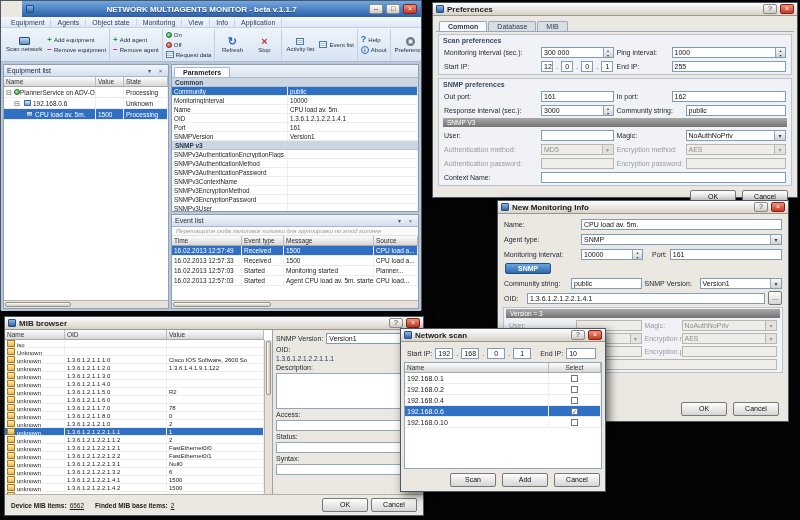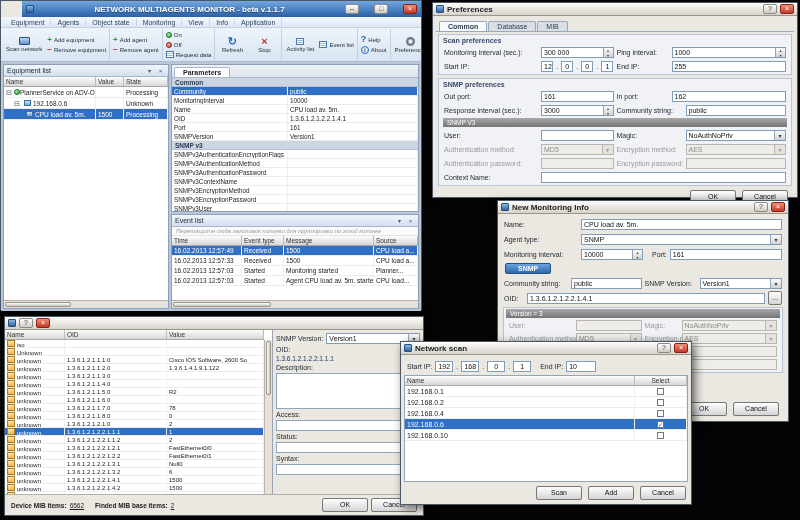--- a/index.html
+++ b/index.html
@@ -6,21 +6,21 @@
   html,body{width:800px;height:520px;overflow:hidden;}
   body{background:#050505;font-family:"Liberation Sans",sans-serif;color:#1a1a1a;position:relative;}
   .win{position:absolute;border:1px solid #4a5866;background:#ebe8e1;box-shadow:3px 3px 9px rgba(0,0,0,.6);}
   
   .tbar{height:13px;display:flex;align-items:center;gap:3px;padding:0 3px;background:linear-gradient(#fdfdfd,#d7d3ca);border-bottom:1px solid #9a968c;}
   .ticon{width:8px;height:8px;flex:none;background:linear-gradient(#8db8e8,#30639c);border:1px solid #24507f;border-radius:1px;}
   .ttl{flex:1;font-size:8px;font-weight:bold;color:#222;white-space:nowrap;overflow:hidden;}
   .wbtn{flex:none;width:14px;height:10px;border:1px solid #8a8a8a;border-radius:2px;background:linear-gradient(#ffffff,#cfcbc2);font-size:7px;line-height:8px;text-align:center;color:#333;}
   .wbtn.close{background:linear-gradient(#f09078,#c23a28);border-color:#8c2014;color:#fff;}
   
-  .main-tbar{height:14px;background:linear-gradient(#72a7e0,#2a60a8);display:flex;align-items:center;gap:15px;padding:8px 4px;margin-left:21px;}
+  .main-tbar{height:14px;background:linear-gradient(#72a7e0,#2a60a8);display:flex;align-items:center;gap:3px;padding:8px 4px;margin-left:21px;}
   .main-tbar .ttl{text-align:center;color:#fff;font-size:8px;text-shadow:0 1px 1px rgba(0,0,0,.45);}
   .ribbon-tabs{height:11px;background:linear-gradient(#f4f8fd,#dde8f5);display:flex;align-items:center;padding:0 4px;border-bottom:1px solid #c3d0e0;}
   .rtab{padding:0 6px;font-size:7px;color:#33425a;border-right:1px solid #c9d4e2;white-space:nowrap;}
   .toolbar{height:34px;background:linear-gradient(#eef4fb,#d8e4f2);display:flex;align-items:stretch;padding:1px;border-bottom:1px solid #aabccd;overflow:hidden;}
   .tgroup{display:flex;align-items:center;padding:0 2px;border-right:1px solid #c2cfde;gap:2px;flex:none;}
   .bigbtn{min-width:30px;display:flex;flex-direction:column;align-items:center;justify-content:center;gap:1px;font-size:6px;color:#1d2a3a;padding:0 2px;text-align:center;}
   .smstack{display:flex;flex-direction:column;justify-content:center;gap:1px;}
   .smbtn{display:flex;align-items:center;gap:2px;font-size:6px;color:#1d2a3a;padding:0 1px;height:9px;white-space:nowrap;}
   .gplus{color:#1f9e2e;font-weight:bold;font-size:8px;line-height:7px;}
   .rminus{color:#cc2a2a;font-weight:bold;font-size:8px;line-height:7px;}
@@ -541,20 +541,21 @@
     <div class="btnrow">
       <span class="btn">OK</span>
       <span class="btn">Cancel</span>
     </div>
   </div>
 </div>
 
 <div class="win" style="left:4px;top:316px;width:420px;height:200px;">
   <div class="tbar">
     <span class="ticon"></span>
+    <span class="ttl">MIB browser</span>
     <span class="wbtn">?</span>
     <span class="wbtn close">×</span>
   </div>
   <div style="display:flex;height:164px;">
     <div style="width:268px;flex:none;position:relative;background:#fff;border-right:1px solid #98a4b2;display:flex;flex-direction:column;padding-right:8px;">
       <div class="thead mibt">
         <div class="c0">Name</div>
         <div class="c1">OID</div>
         <div class="c2">Value</div>
       </div>
@@ -685,21 +686,21 @@
     <span class="statlbl">Device MIB items:</span>
     <span class="statval">6562</span>
     <span class="statlbl" style="margin-left:8px;">Finded MIB base items:</span>
     <span class="statval">2</span>
     <span style="flex:1;"></span>
     <span class="btn">OK</span>
     <span class="btn">Cancel</span>
   </div>
 </div>
 
-<div class="win" style="left:400px;top:341px;width:292px;height:164px;">
+<div class="win" style="left:400px;top:328px;width:206px;height:164px;">
   <div class="tbar">
     <span class="ticon"></span>
     <span class="ttl">Network scan</span>
     <span class="wbtn">?</span>
     <span class="wbtn close">×</span>
   </div>
   <div class="dlgbody">
     <div class="frow" style="height:16px;">
       <span class="lbl">Start IP:</span>
       <div class="field ipbox">192</div>

